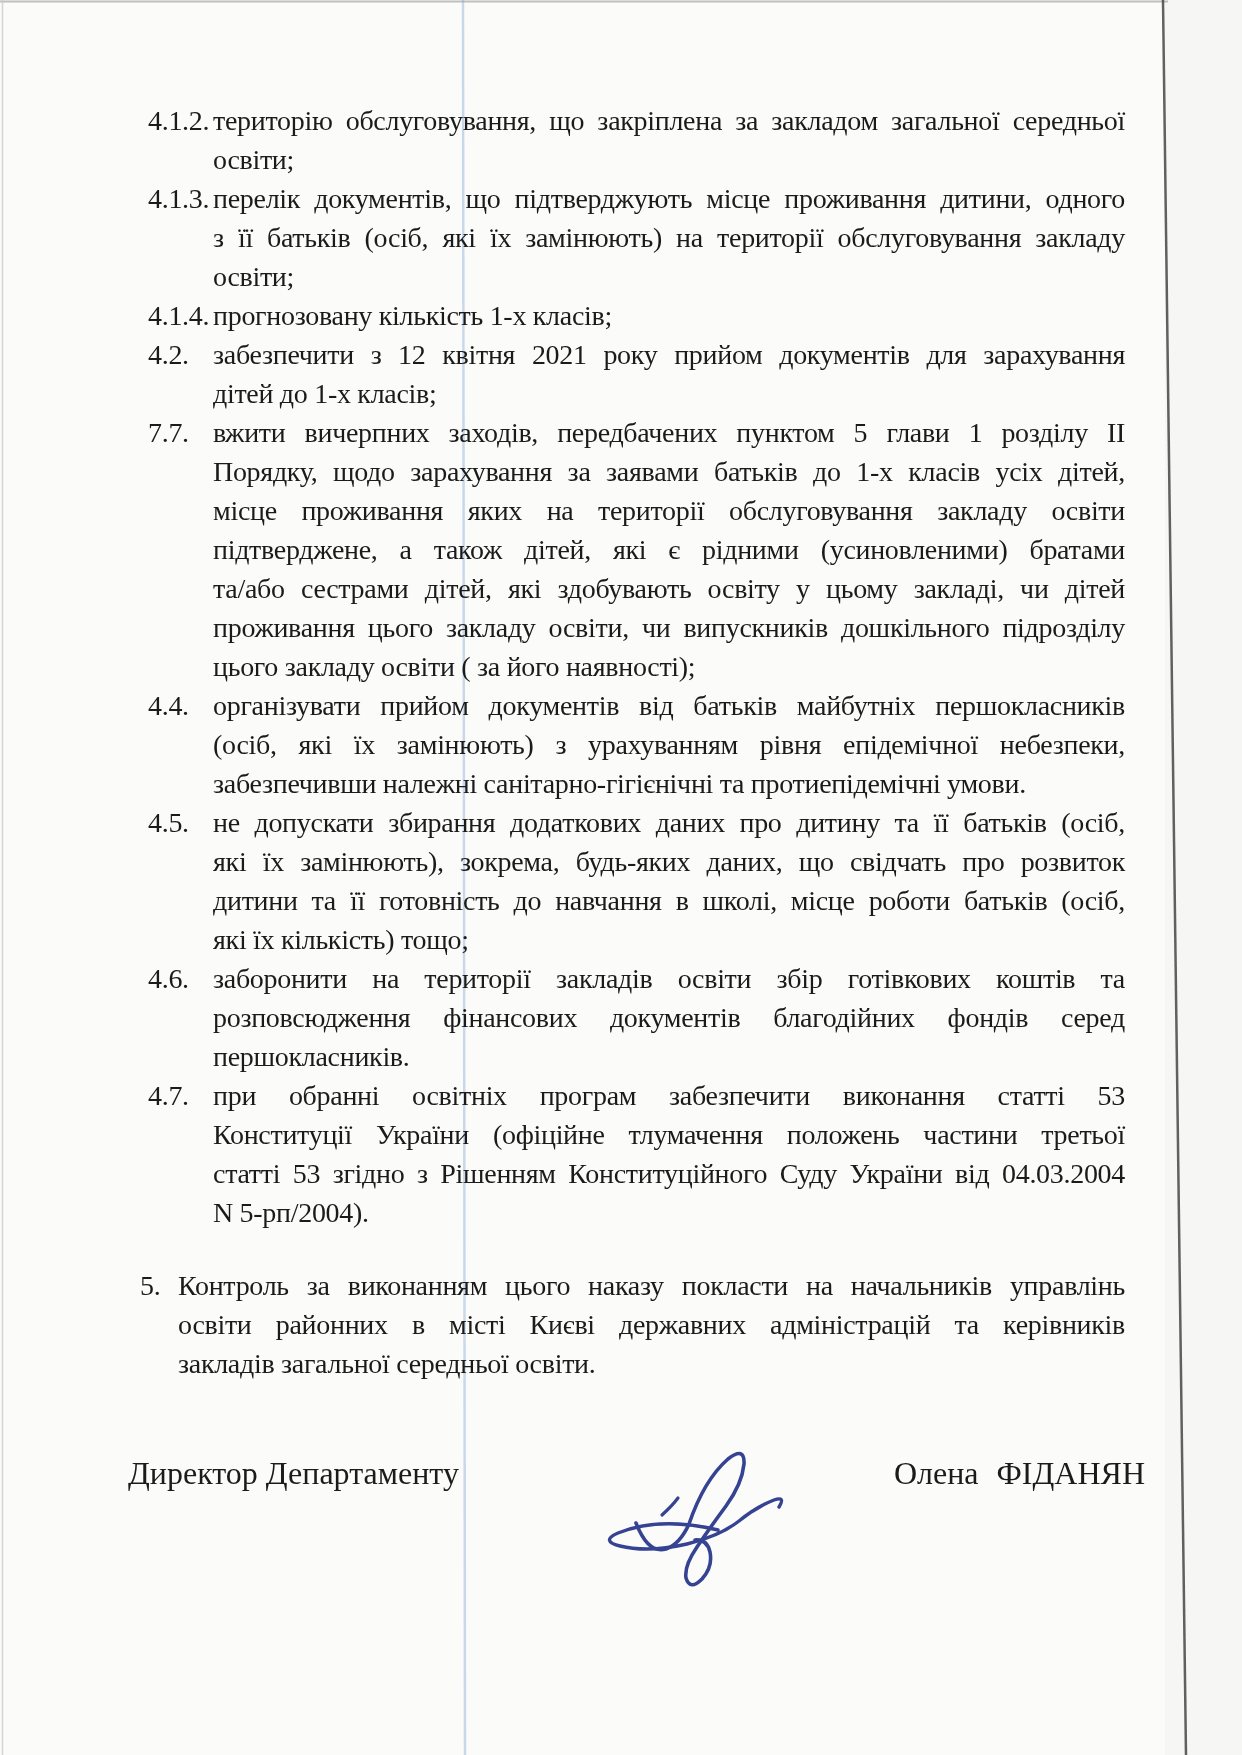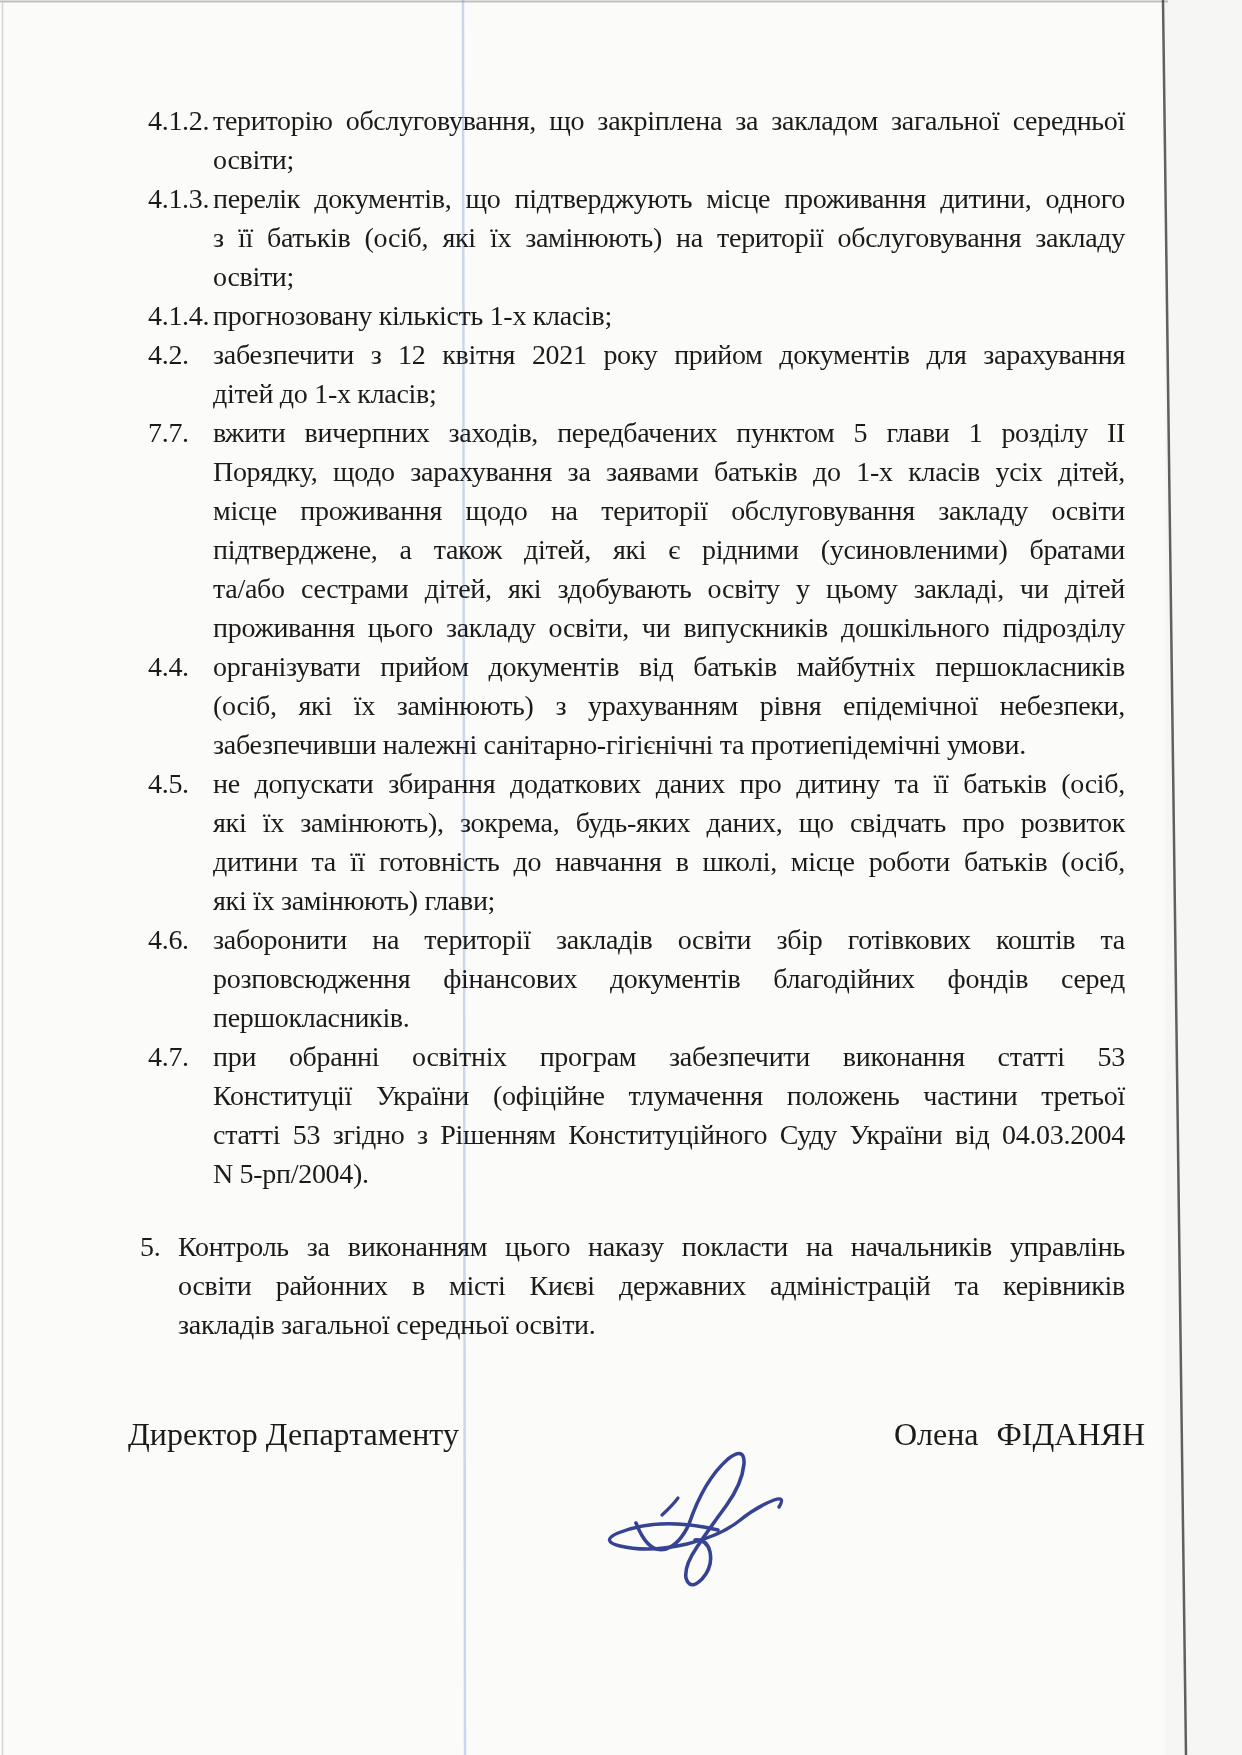--- a/index.html
+++ b/index.html
@@ -87,37 +87,38 @@
         </div>
         <div class="item">
           <span class="num">4.2.</span>
           <div class="ln">забезпечити з 12 квітня 2021 року прийом документів для зарахування</div>
           <div class="ln last">дітей до 1-х класів;</div>
         </div>
         <div class="item">
           <span class="num">7.7.</span>
           <div class="ln">вжити вичерпних заходів, передбачених пунктом 5 глави 1 розділу II</div>
           <div class="ln">Порядку, щодо зарахування за заявами батьків до 1-х класів усіх дітей,</div>
-          <div class="ln">місце проживання щодо на території обслуговування закладу освіти</div>
+          <div class="ln">місце проживання яких на території обслуговування закладу освіти</div>
           <div class="ln">підтверджене, а також дітей, які є рідними (усиновленими) братами</div>
           <div class="ln">та/або сестрами дітей, які здобувають освіту у цьому закладі, чи дітей</div>
           <div class="ln">проживання цього закладу освіти, чи випускників дошкільного підрозділу</div>
+          <div class="ln last">цього закладу освіти ( за його наявності);</div>
         </div>
         <div class="item">
           <span class="num">4.4.</span>
           <div class="ln">організувати прийом документів від батьків майбутніх першокласників</div>
           <div class="ln">(осіб, які їх замінюють) з урахуванням рівня епідемічної небезпеки,</div>
           <div class="ln last">забезпечивши належні санітарно-гігієнічні та протиепідемічні умови.</div>
         </div>
         <div class="item">
           <span class="num">4.5.</span>
           <div class="ln">не допускати збирання додаткових даних про дитину та її батьків (осіб,</div>
           <div class="ln">які їх замінюють), зокрема, будь-яких даних, що свідчать про розвиток</div>
           <div class="ln">дитини та її готовність до навчання в школі, місце роботи батьків (осіб,</div>
-          <div class="ln last">які їх замінюють) глави;</div>
+          <div class="ln last">які їх кількість) тощо;</div>
         </div>
         <div class="item">
           <span class="num">4.6.</span>
           <div class="ln">заборонити на території закладів освіти збір готівкових коштів та</div>
           <div class="ln">розповсюдження фінансових документів благодійних фондів серед</div>
           <div class="ln last">першокласників.</div>
         </div>
         <div class="item">
           <span class="num">4.7.</span>
           <div class="ln">при обранні освітніх програм забезпечити виконання статті 53</div>

